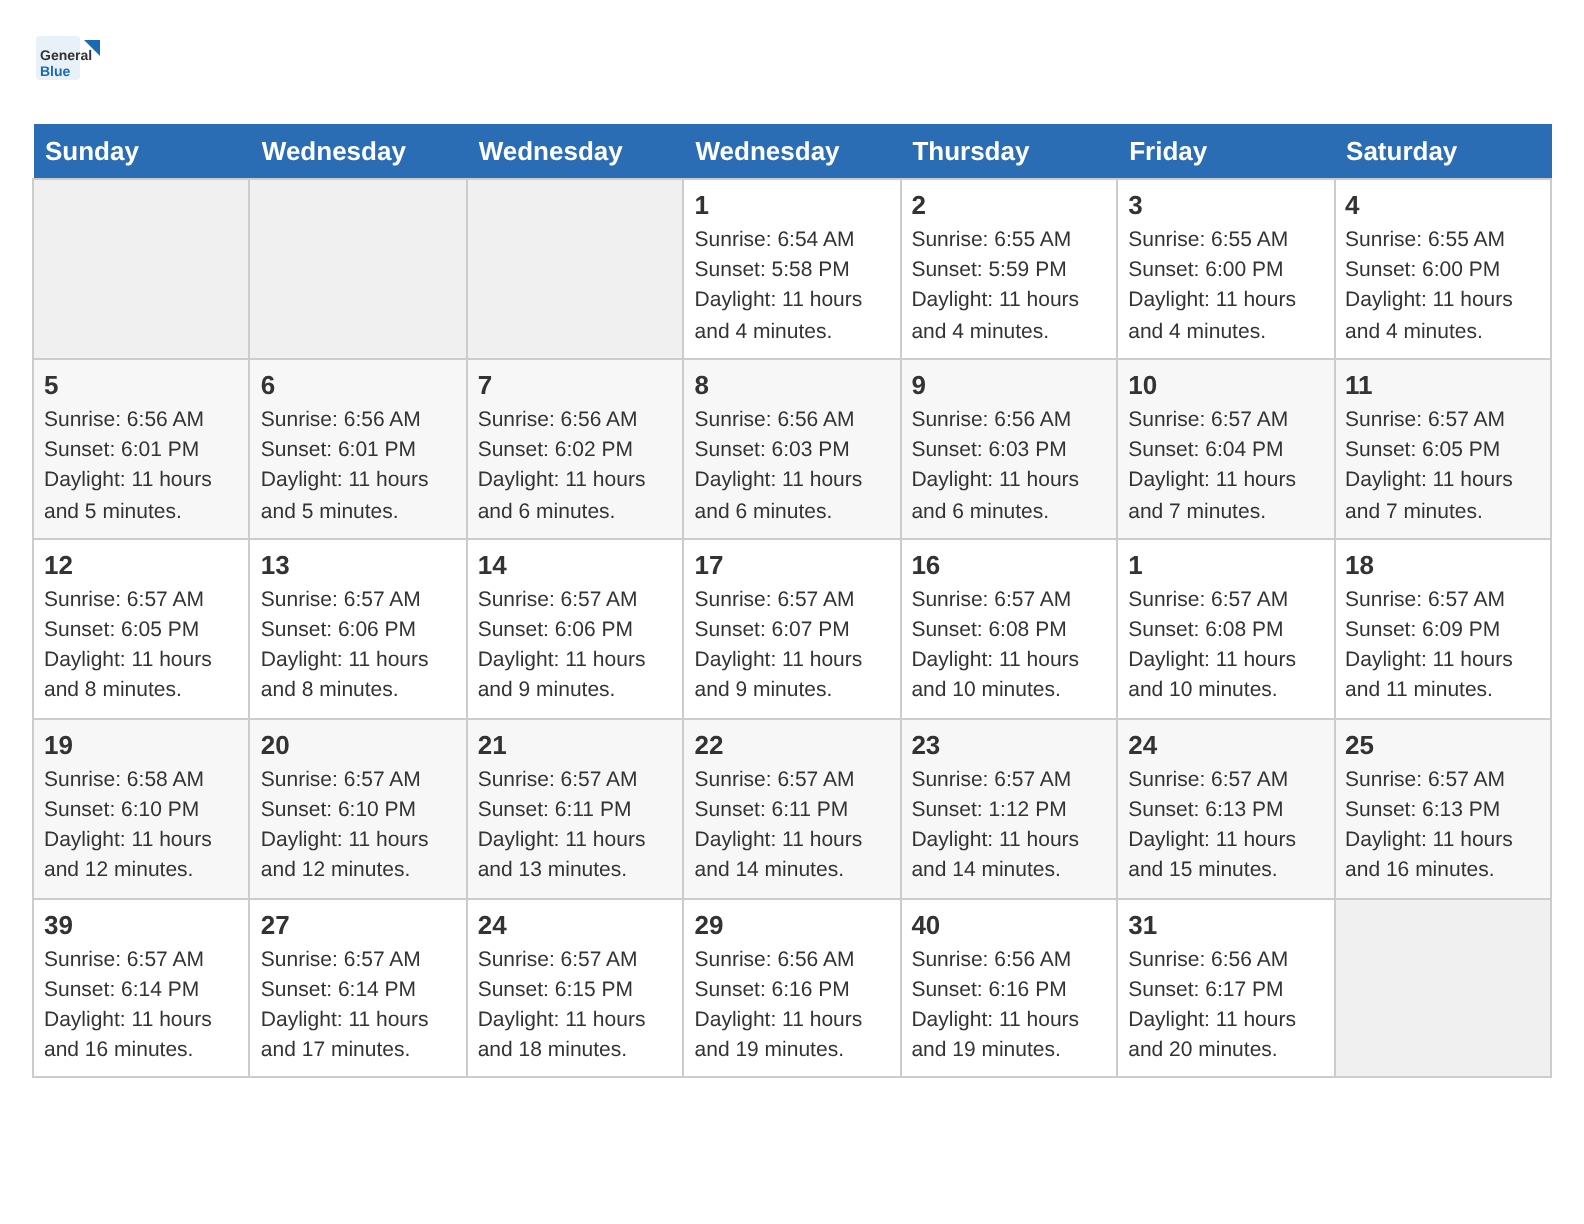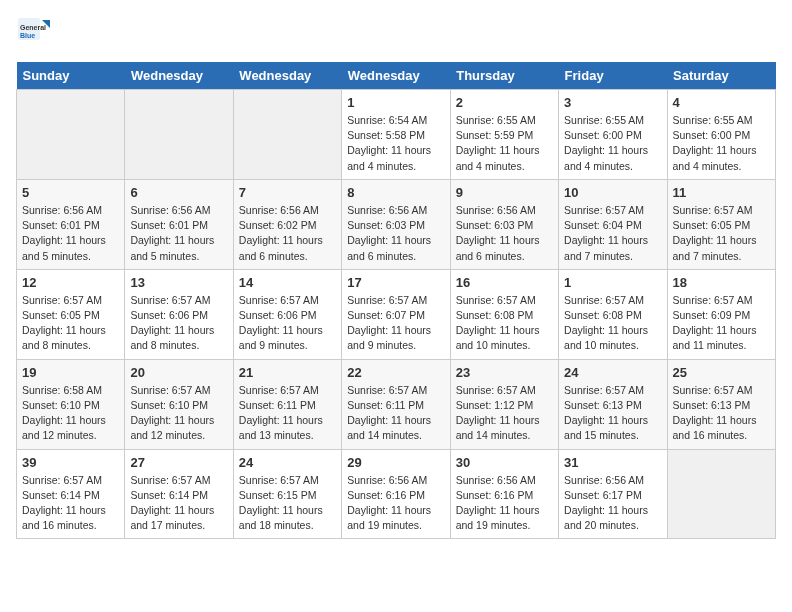--- a/index.html
+++ b/index.html
@@ -226,21 +226,21 @@
         </td>
         <td>
           <span class="day-num">24</span>
           <div class="day-info"><span>Sunrise: 6:57 AM</span><br><span>Sunset: 6:15 PM</span><br><span>Daylight: 11 hours and 18 minutes.</span></div>
         </td>
         <td>
           <span class="day-num">29</span>
           <div class="day-info"><span>Sunrise: 6:56 AM</span><br><span>Sunset: 6:16 PM</span><br><span>Daylight: 11 hours and 19 minutes.</span></div>
         </td>
         <td>
-          <span class="day-num">30</span>
+          <span class="day-num">40</span>
           <div class="day-info"><span>Sunrise: 6:56 AM</span><br><span>Sunset: 6:16 PM</span><br><span>Daylight: 11 hours and 19 minutes.</span></div>
         </td>
         <td>
           <span class="day-num">31</span>
           <div class="day-info"><span>Sunrise: 6:56 AM</span><br><span>Sunset: 6:17 PM</span><br><span>Daylight: 11 hours and 20 minutes.</span></div>
         </td>
         <td class="empty-cell"></td>
       </tr>
     </tbody>
 </table>

